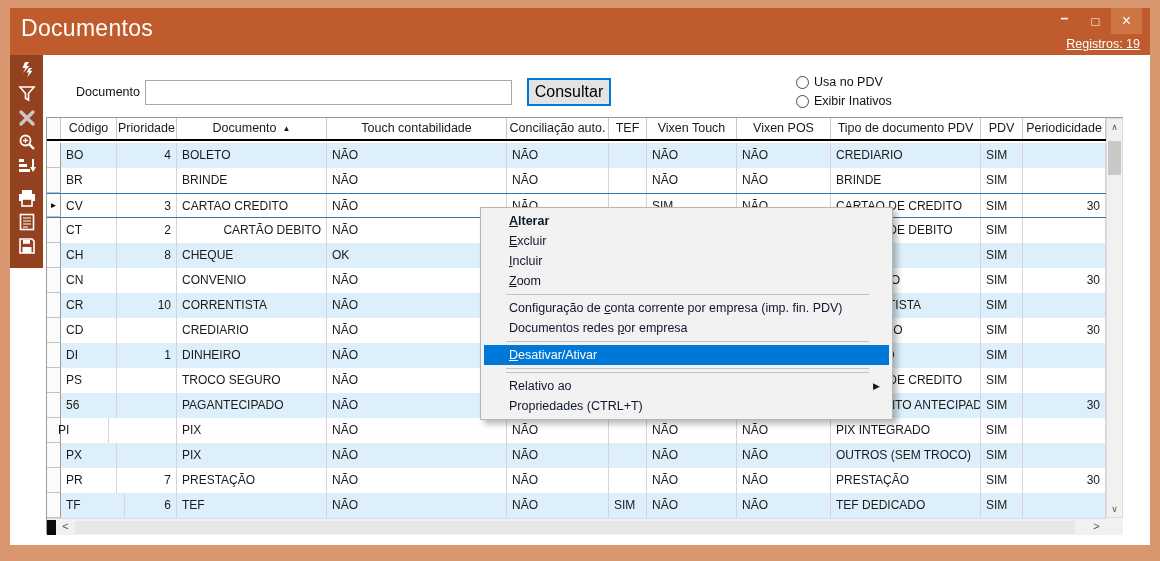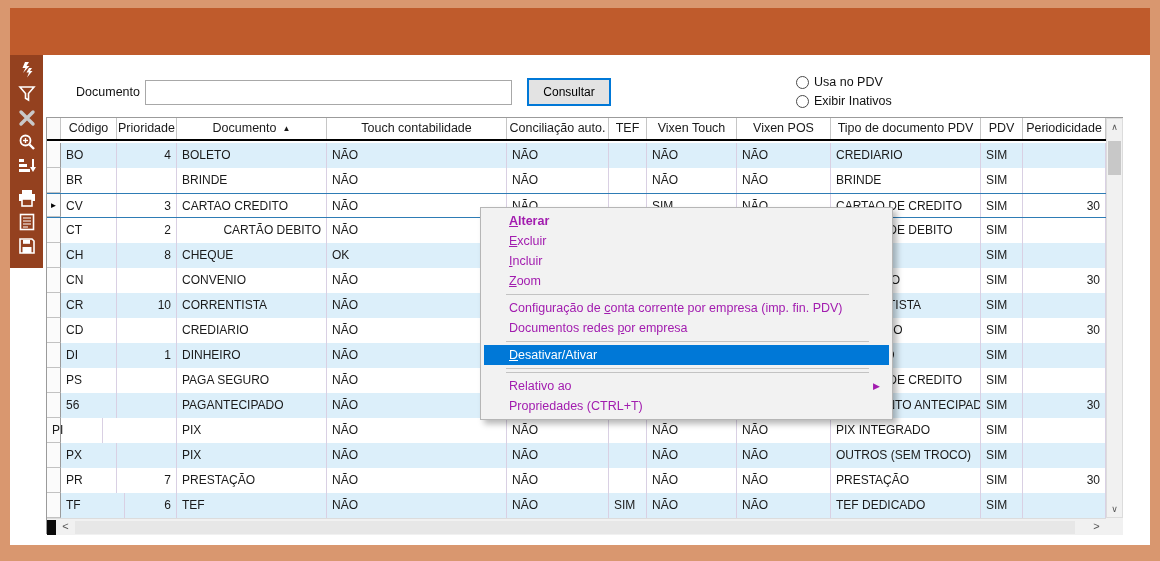--- a/index.html
+++ b/index.html
@@ -22,21 +22,21 @@
   .content { position:absolute; left:0; top:47px; width:1140px; height:490px; background:#fff; }
 
   
   .sidebar { position:absolute; left:0; top:0; width:33px; height:213px; background:#94411F; display:flex; flex-direction:column; align-items:center; padding-top:5px; }
   .sb-btn { width:26px; height:24px; display:flex; align-items:center; justify-content:center; }
   .sb-btn.group-gap { margin-top:8px; }
 
   
   .doc-label { position:absolute; left:58px; top:30px; width:72px; text-align:right; font-size:12.5px; color:#111; }
   .doc-input { position:absolute; left:135px; top:25px; width:367px; height:25px; border:1px solid #A8A8A8; font-size:12.5px; padding:0 5px; font-family:"Liberation Sans",sans-serif; }
-  .consultar-btn { position:absolute; left:517px; top:23px; width:84px; height:28px; background:#E3E3E3; border:2px solid #0078D7; font-size:12px; color:#000; font-family:"Liberation Sans",sans-serif; cursor:pointer; }
+  .consultar-btn { position:absolute; left:517px; top:23px; width:84px; height:28px; background:#E3E3E3; border:2px solid #0078D7; font-size:16px; color:#000; font-family:"Liberation Sans",sans-serif; cursor:pointer; }
   .radio-group { position:absolute; left:786px; top:16px; }
   .radio-row { display:flex; align-items:flex-end; height:18px; margin-bottom:1px; }
   .radio-circle { width:13px; height:13px; border:1px solid #4a4a4a; border-radius:50%; background:#fff; margin-right:5px; flex:0 0 auto; }
   .radio-label { font-size:12.5px; color:#111; }
 
   
   .grid { position:absolute; left:36px; top:62px; width:1077px; height:417px; border-left:1px solid #9B9B9B; border-top:1px solid #9B9B9B; }
   .grid-header { position:absolute; left:0; top:0; width:1059px; height:23px; background:#fff; border-bottom:2px solid #000; }
   .hcell { position:absolute; top:0; height:21px; line-height:21px; font-size:12.5px; color:#1a1a1a; text-align:center; border-right:1px solid #C6C6C6; overflow:hidden; white-space:nowrap; }
   .hcell.corner { left:0; background:#FBFBFB; }
@@ -57,32 +57,47 @@
   .vs-thumb { position:absolute; left:1px; top:22px; width:13px; height:34px; background:#C8C8C8; }
   .hscroll { position:absolute; left:0; top:400px; width:1059px; height:17px; background:#F1F1F1; border-top:1px solid #DCDCDC; }
   .hs-block { position:absolute; left:0; top:1px; width:9px; height:15px; background:#0A0A0A; }
   .hs-left { position:absolute; left:11px; top:0; width:15px; height:16px; text-align:center; font-size:11px; color:#555; line-height:15px; }
   .hs-right { position:absolute; right:2px; top:0; width:15px; height:16px; text-align:center; font-size:11px; color:#555; line-height:15px; }
   .hs-thumb { position:absolute; left:28px; top:2px; width:1000px; height:13px; background:#E7E7E7; }
   .sb-corner { position:absolute; left:1059px; top:400px; width:17px; height:17px; background:#F1F1F1; }
 
   
   .context-menu { position:absolute; left:470px; top:152px; width:413px; background:#F2F2F2; border:1px solid #B6B6B6; box-shadow:4px 4px 6px rgba(0,0,0,.28); padding:3px 0; z-index:20; }
-  .menu-item { position:relative; height:20px; line-height:20px; font-size:12.5px; color:#a21caf; padding-left:28px; padding-right:30px; white-space:nowrap; }
+  .menu-item { position:relative; height:20px; line-height:20px; font-size:12.5px; color:#0f172a; padding-left:28px; padding-right:30px; white-space:nowrap; }
   .menu-item.bold { font-weight:bold; }
   .menu-item.hl { background:#0078D7; color:#fff; margin:0 3px; padding-left:25px; }
   .menu-item .mn { text-decoration:underline; }
   .menu-sep { height:1px; background:#C3C3C3; margin:3px 23px 3px 25px; }
   .sub-arrow { position:absolute; right:12px; top:0; font-size:9px; }
 </style>
 </head>
 <body>
 
 <div class="window">
 
+  <div class="titlebar">
+    <span class="win-title">Documentos</span>
+    <div class="controls">
+      <div class="ctrl min">
+          <span>–</span>
+        </div>
+      <div class="ctrl max">
+          <span>□</span>
+        </div>
+      <div class="ctrl close">
+          <span>×</span>
+        </div>
+    </div>
+    <span class="registros">Registros: 19</span>
+  </div>
 
   <div class="content">
 
     <div class="sidebar">
       <div class="sb-btn">
           <span><svg width="20" height="20" viewBox="0 0 20 20">
               <path d="M8 2 L12 2 L9.5 6 L12.5 6 L6 13 L8.5 8 L5.5 8 Z" fill="#fff"></path>
               <path d="M12 8 L15 8 L13 11 L15.5 11 L10 17.5 L12 12.5 L9.5 12.5 Z" fill="#fff"></path>
             </svg></span>
         </div>
@@ -289,21 +304,21 @@
             <div class="cell" style="left: 600px; width: 90px;">NÃO</div>
             <div class="cell" style="left: 690px; width: 94px;">NÃO</div>
             <div class="cell" style="left: 784px; width: 150px;">DINHEIRO</div>
             <div class="cell" style="left: 934px; width: 42px;">SIM</div>
             <div class="cell a-r" style="left: 976px; width: 83px;"></div>
           </div>
           <div class="row" style="top: 225px;">
             <div class="rowhdr"></div>
             <div class="cell" style="left: 14px; width: 56px;">PS</div>
             <div class="cell a-r" style="left: 70px; width: 60px;"></div>
-            <div class="cell" style="left: 130px; width: 150px;">PAGA SEGURO</div>
+            <div class="cell" style="left: 130px; width: 150px;">TROCO SEGURO</div>
             <div class="cell" style="left: 280px; width: 180px;">NÃO</div>
             <div class="cell" style="left: 460px; width: 102px;">NÃO</div>
             <div class="cell" style="left: 562px; width: 38px;"></div>
             <div class="cell" style="left: 600px; width: 90px;">NÃO</div>
             <div class="cell" style="left: 690px; width: 94px;">NÃO</div>
             <div class="cell" style="left: 784px; width: 150px;">CARTAO DE CREDITO</div>
             <div class="cell" style="left: 934px; width: 42px;">SIM</div>
             <div class="cell a-r" style="left: 976px; width: 83px;"></div>
           </div>
           <div class="row alt" style="top: 250px;">
@@ -315,21 +330,21 @@
             <div class="cell" style="left: 460px; width: 102px;">NÃO</div>
             <div class="cell" style="left: 562px; width: 38px;"></div>
             <div class="cell" style="left: 600px; width: 90px;">NÃO</div>
             <div class="cell" style="left: 690px; width: 94px;">NÃO</div>
             <div class="cell" style="left: 784px; width: 150px;">PAGAMENTO ANTECIPADO</div>
             <div class="cell" style="left: 934px; width: 42px;">SIM</div>
             <div class="cell a-r" style="left: 976px; width: 83px;">30</div>
           </div>
           <div class="row" style="top: 275px;">
             <div class="rowhdr"></div>
-            <div class="cell" style="left: 0; width: 56px;">PI</div>
+            <div class="cell" style="left: 6px; width: 56px;">PI</div>
             <div class="cell a-r" style="left: 70px; width: 60px;"></div>
             <div class="cell" style="left: 130px; width: 150px;">PIX</div>
             <div class="cell" style="left: 280px; width: 180px;">NÃO</div>
             <div class="cell" style="left: 460px; width: 102px;">NÃO</div>
             <div class="cell" style="left: 562px; width: 38px;"></div>
             <div class="cell" style="left: 600px; width: 90px;">NÃO</div>
             <div class="cell" style="left: 690px; width: 94px;">NÃO</div>
             <div class="cell" style="left: 784px; width: 150px;">PIX INTEGRADO</div>
             <div class="cell" style="left: 934px; width: 42px;">SIM</div>
             <div class="cell a-r" style="left: 976px; width: 83px;"></div>

